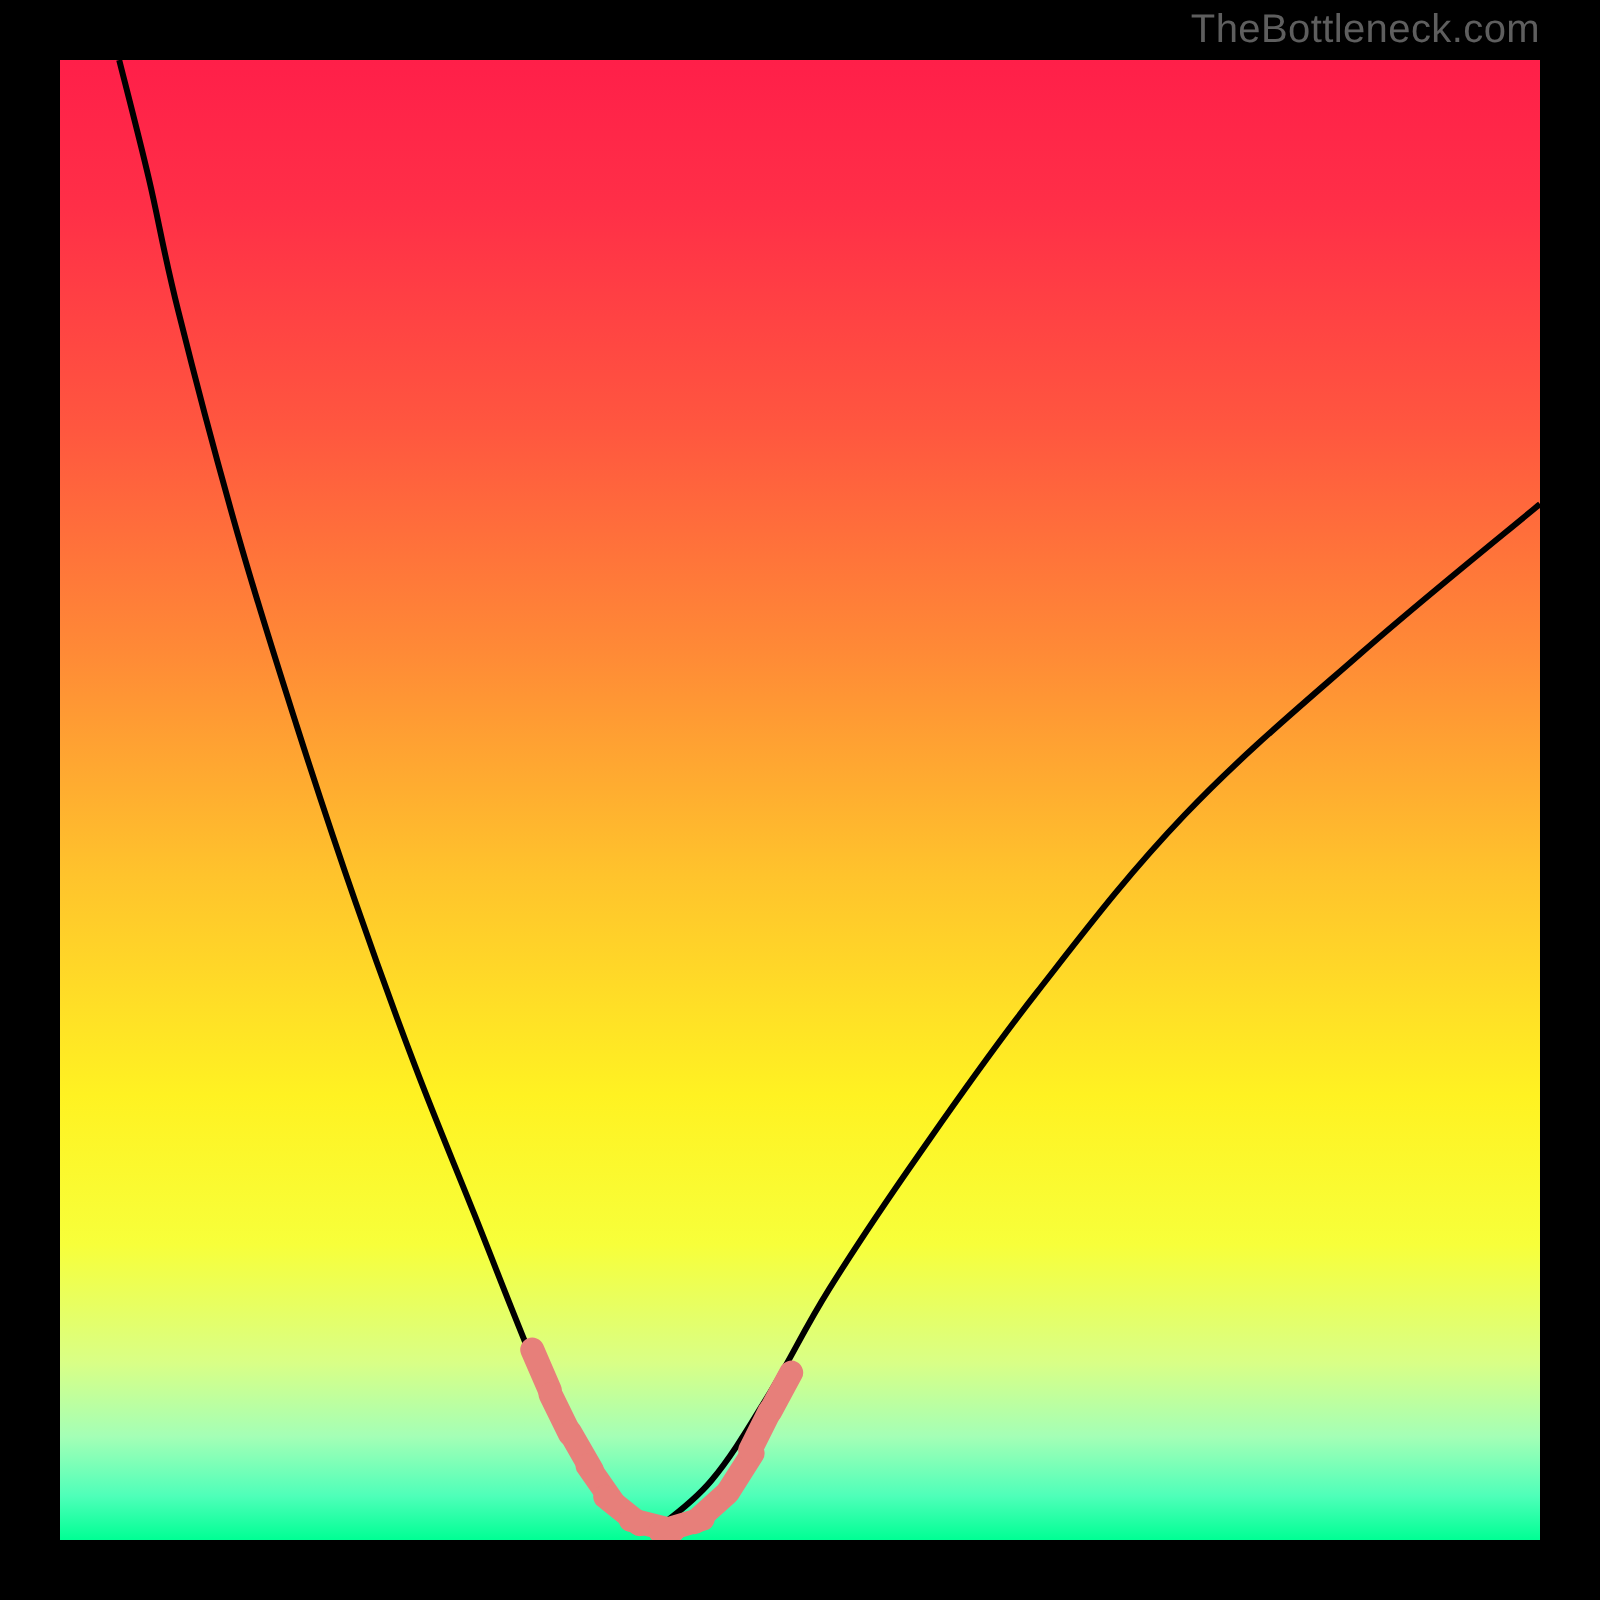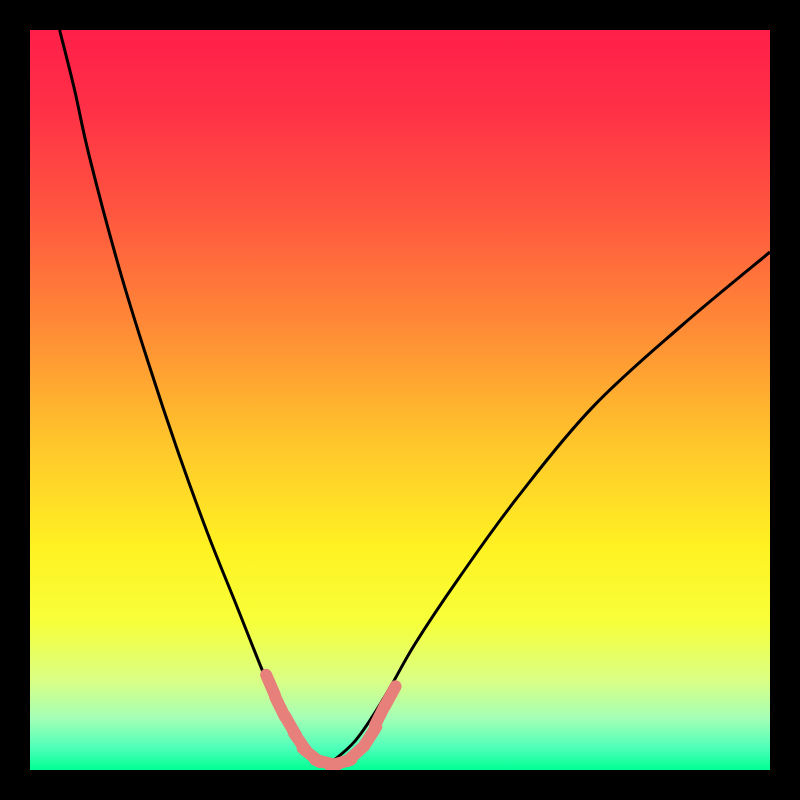--- a/index.html
+++ b/index.html
@@ -46,20 +46,21 @@
     color: #5e5e5e;
     font-size: 20px;
     font-weight: 500;
     letter-spacing: 0.2px;
   }
 </style>
 </head>
 <body>
 
 <div class="frame">
+  <div class="attribution">TheBottleneck.com</div>
 
   <div class="plot-area">
     <svg class="gradient" viewBox="0 0 740 740" preserveAspectRatio="none">
       <defs>
         <linearGradient id="bg-grad" x1="0" y1="0" x2="0" y2="1">
             <stop offset="0%" stop-color="#ff1f49"></stop>
             <stop offset="10%" stop-color="#ff2f47"></stop>
             <stop offset="25%" stop-color="#ff573f"></stop>
             <stop offset="40%" stop-color="#ff8a36"></stop>
             <stop offset="55.00000000000001%" stop-color="#ffc32c"></stop>

